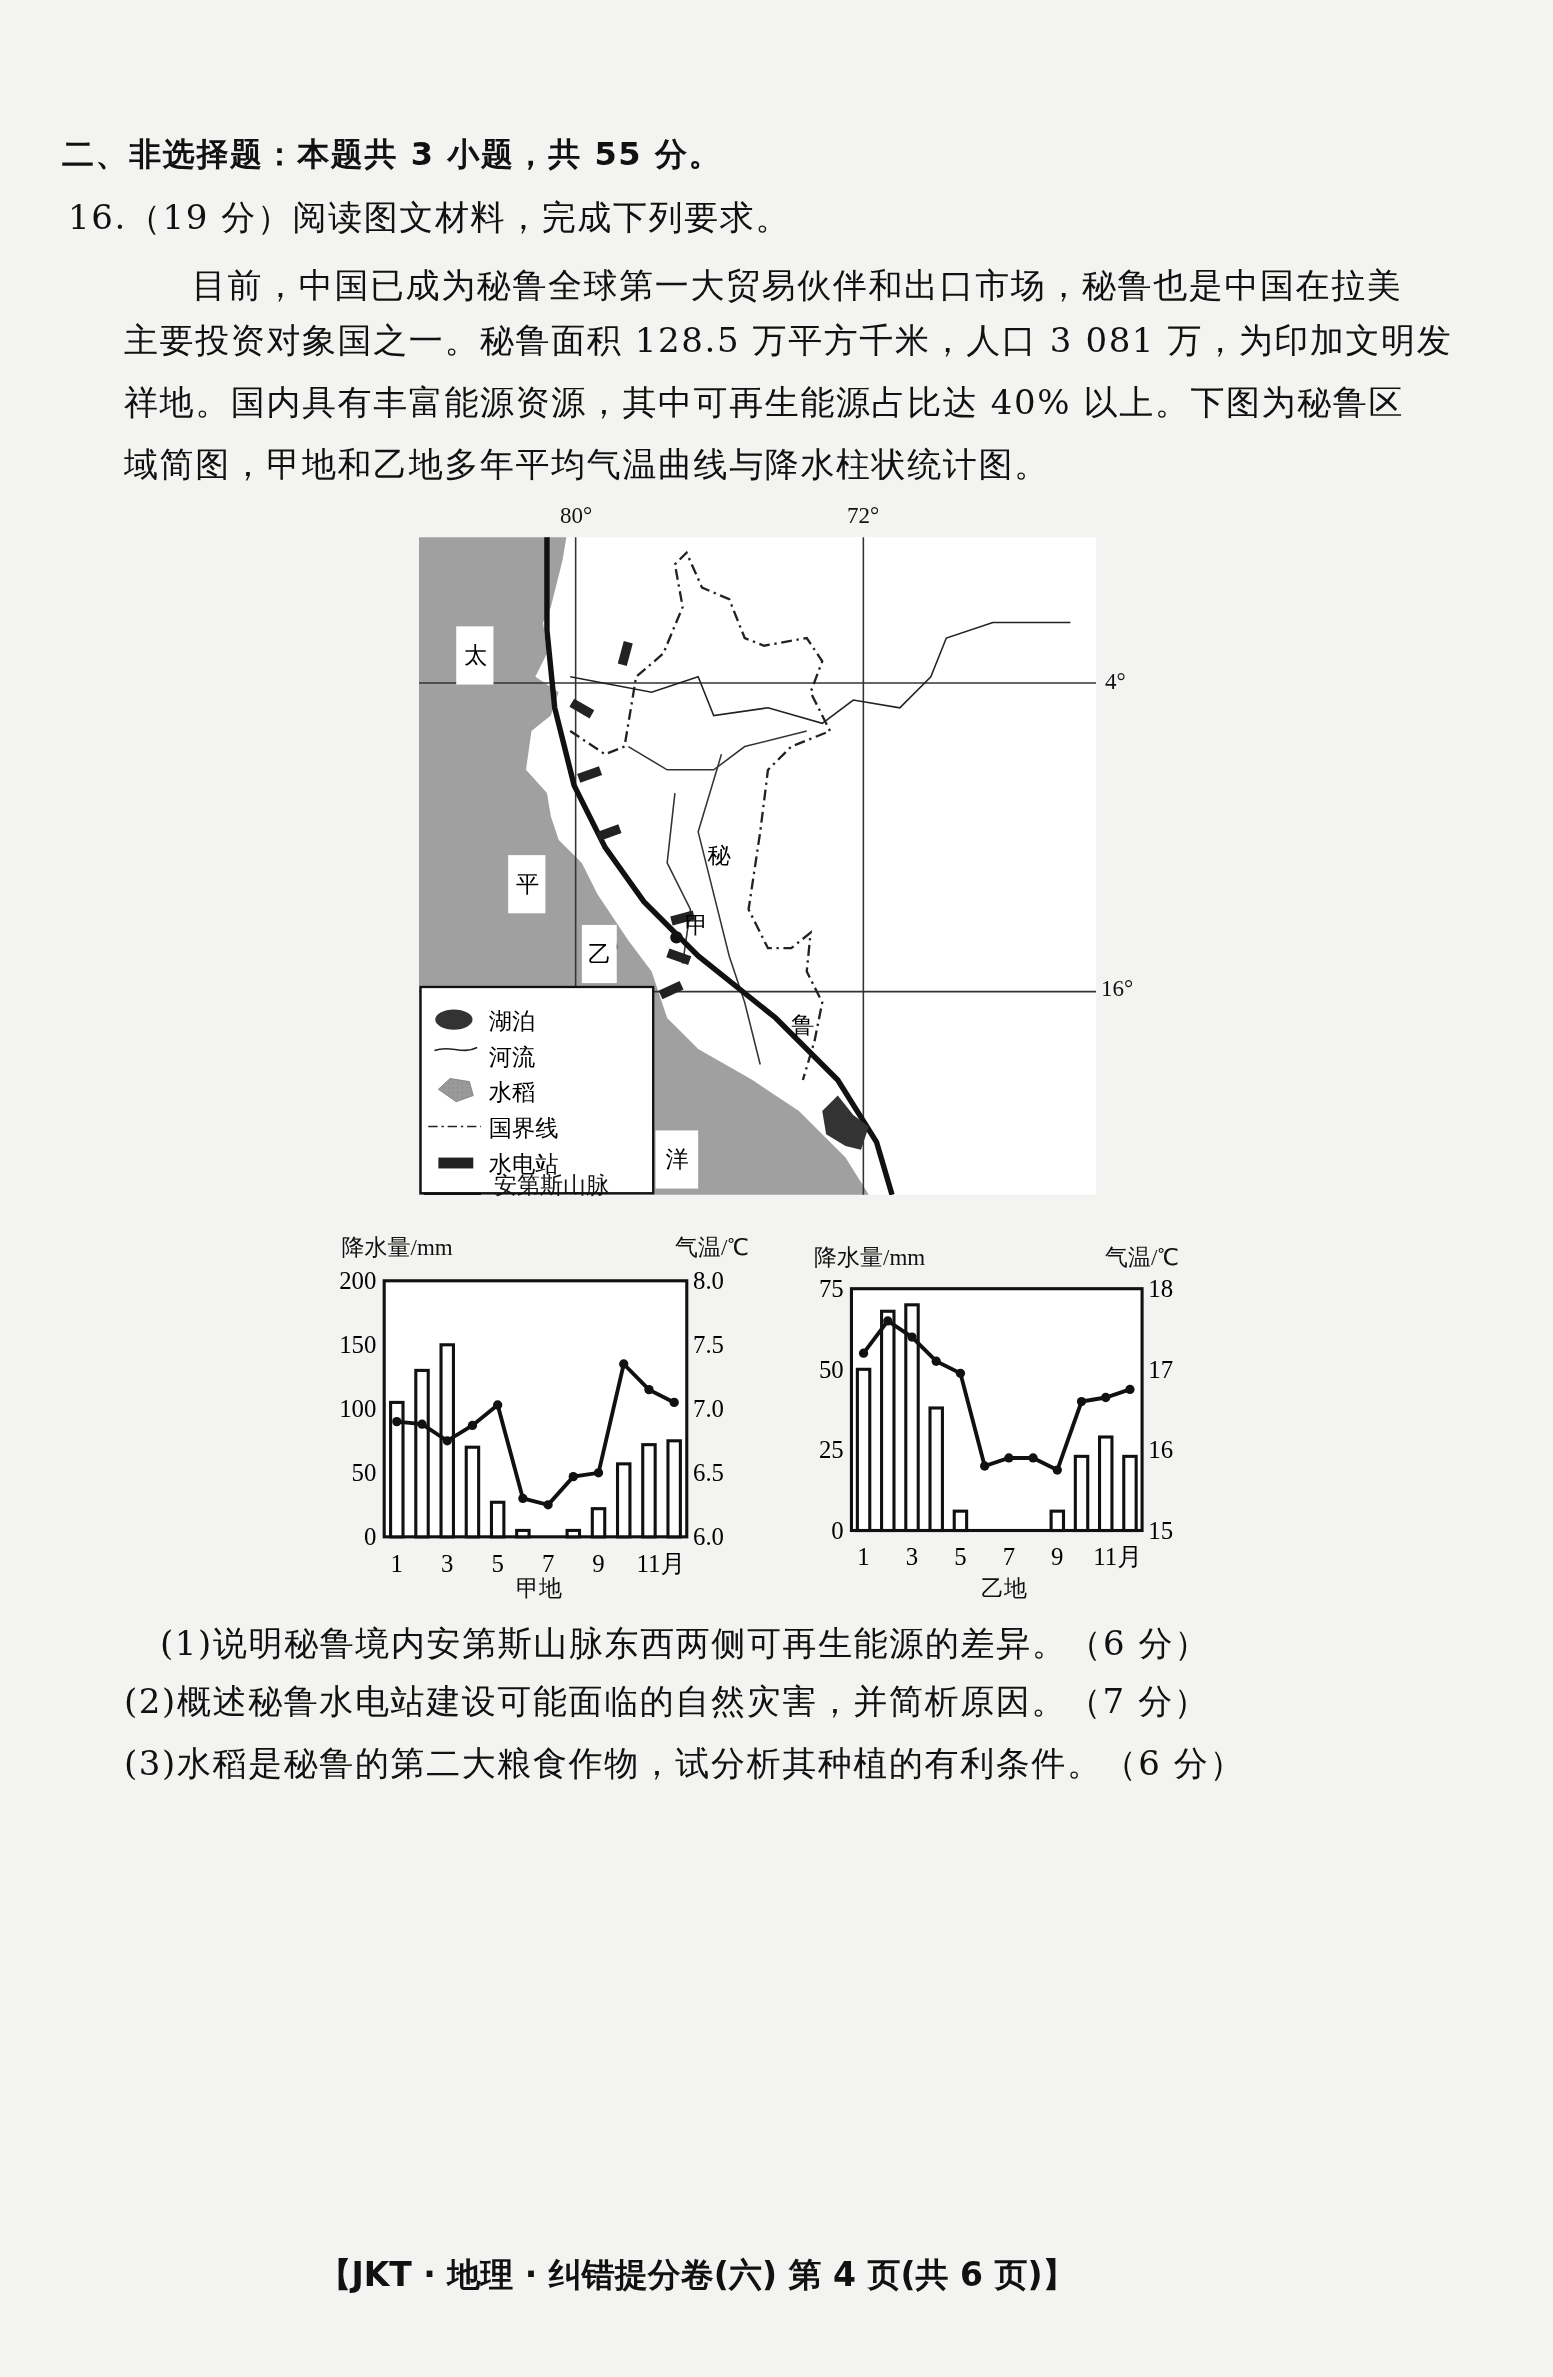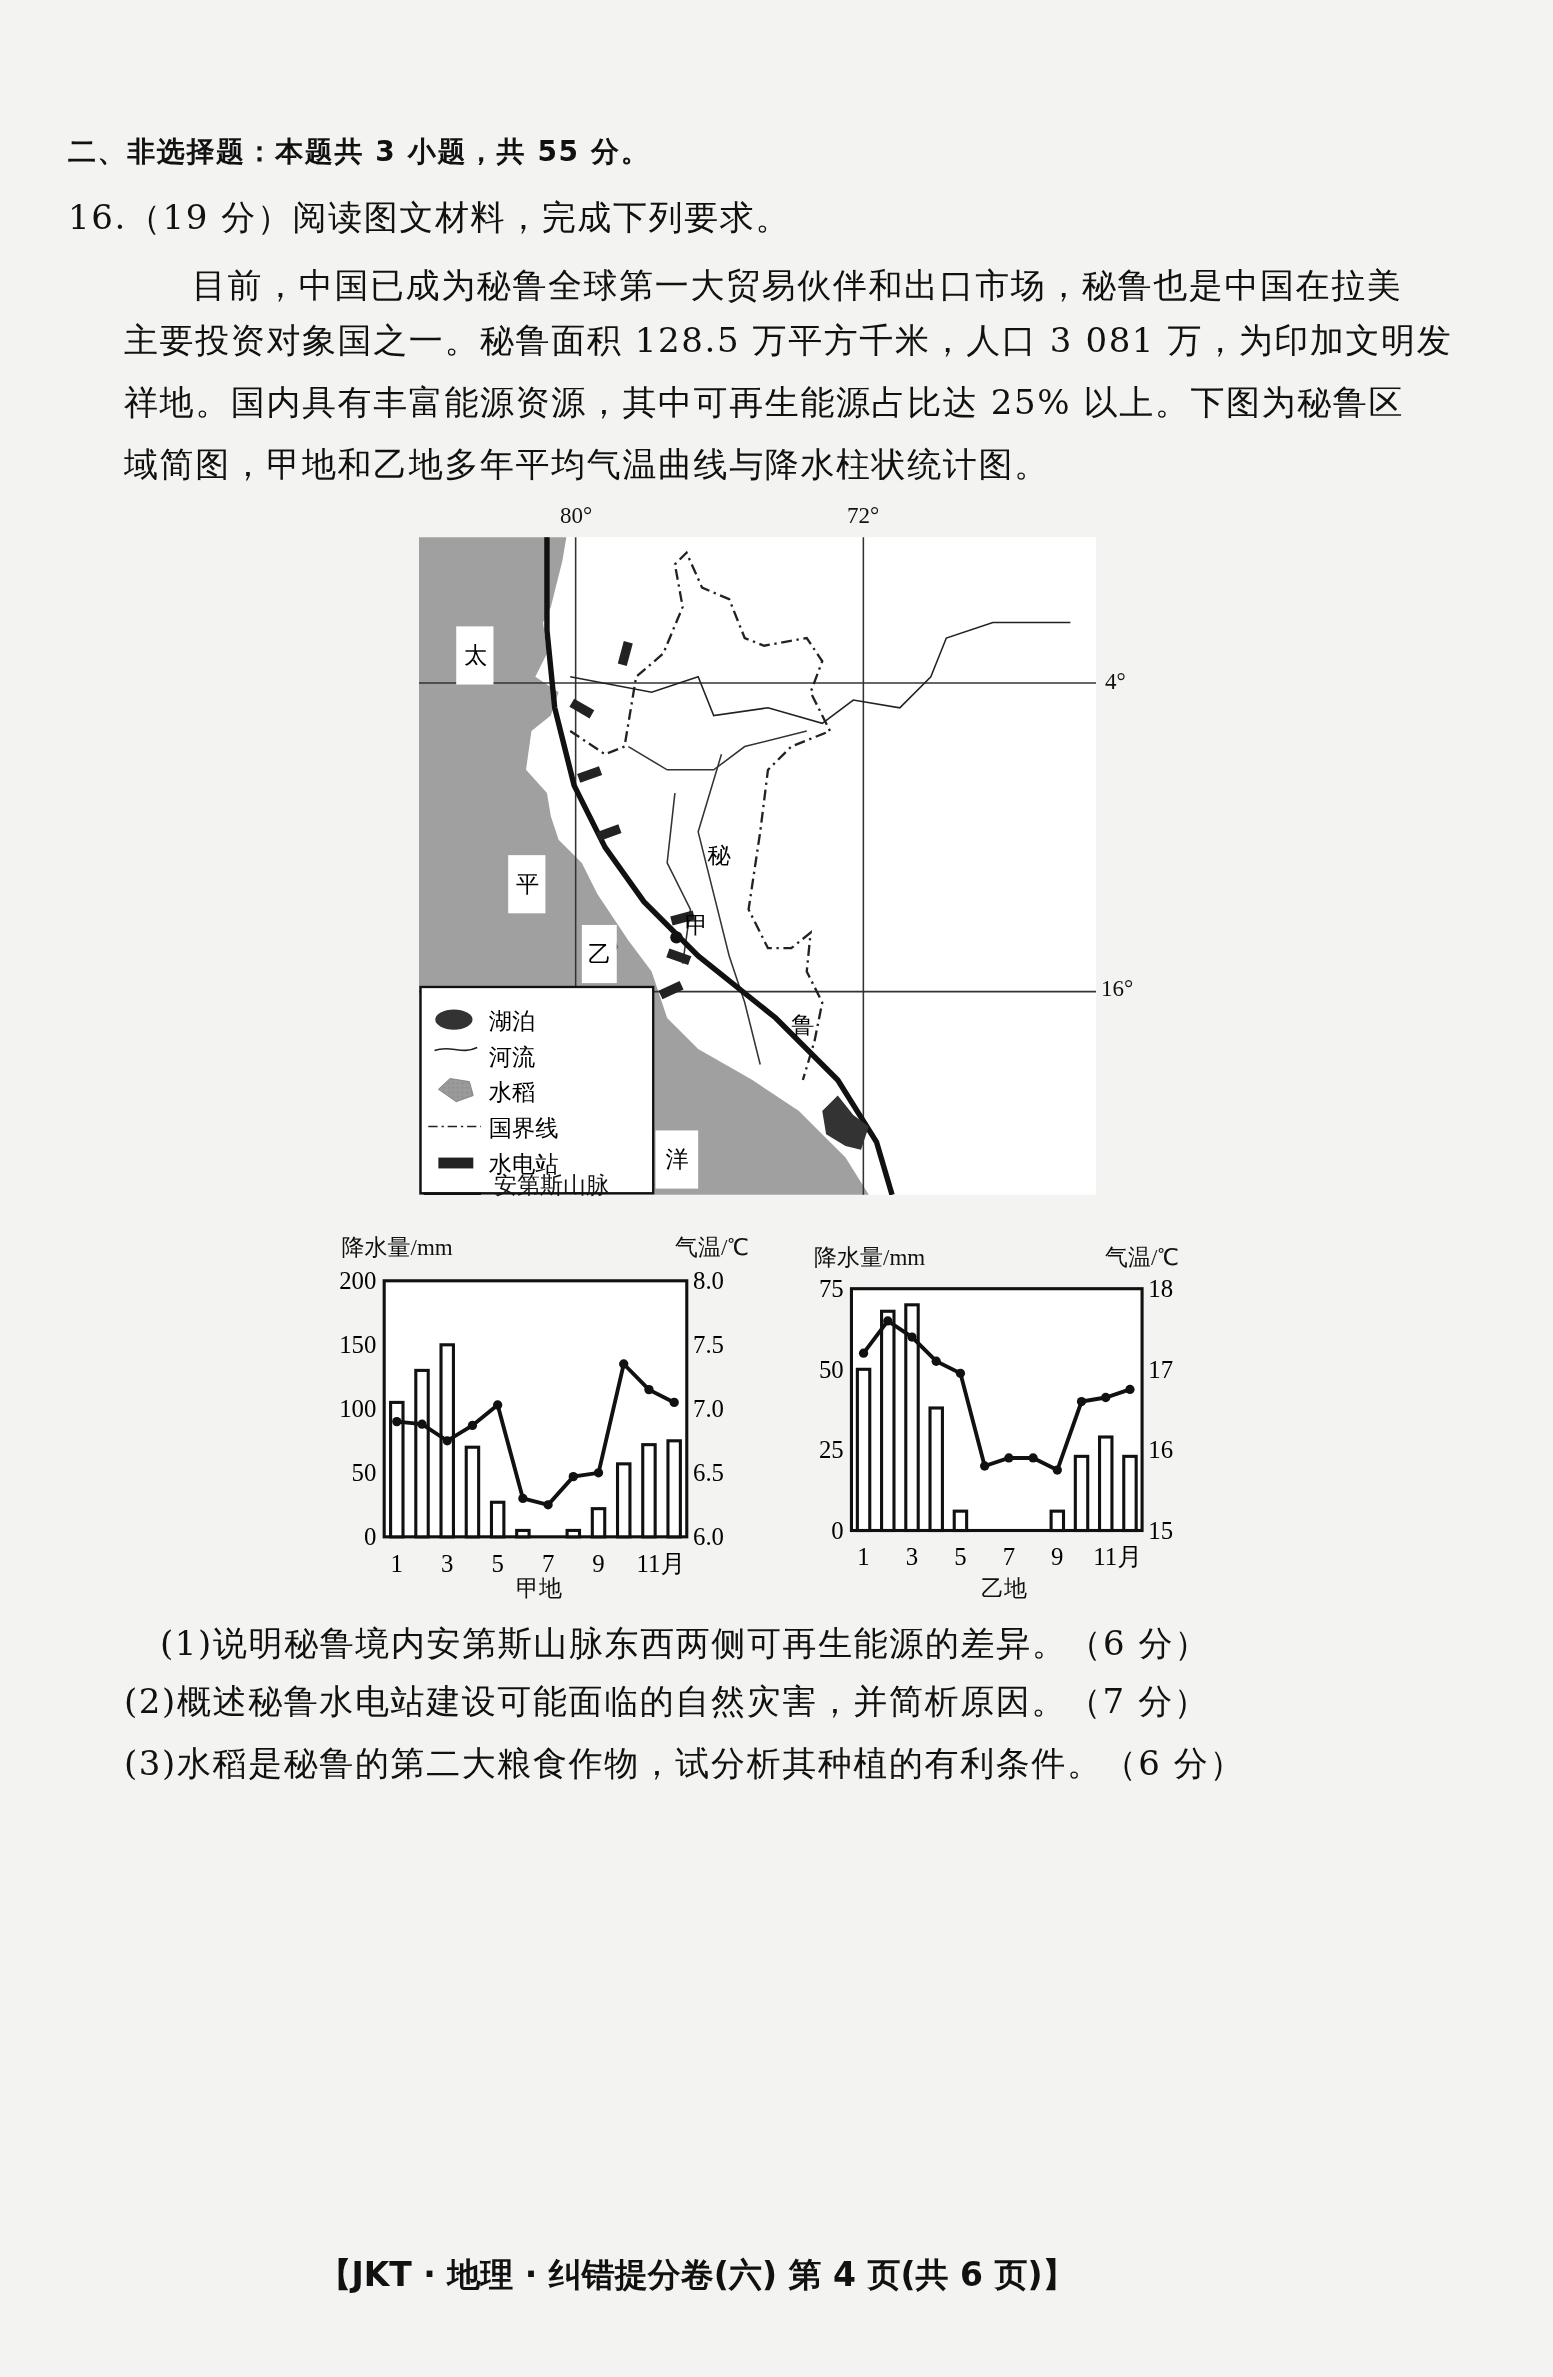--- a/index.html
+++ b/index.html
@@ -10,25 +10,25 @@
   .map{position:absolute;left:419px;top:537px;width:677px;height:658px;}
   .maplabel{position:absolute;font-size:23px;font-family:"Liberation Serif",serif;}
   .chart{position:absolute;margin-top:18px;}
   .footer{position:absolute;left:0;width:1394px;top:2253px;text-align:center;font-size:33px;font-weight:bold;
           font-family:"DejaVu Sans","Liberation Sans",sans-serif;}
   svg text{font-family:"Liberation Serif","DejaVu Serif",serif;}
 </style>
 </head>
 <body>
 
-<div class="line bold" style="left:68px;top:133px;font-size:28px;">二、非选择题：本题共 3 小题，共 55 分。</div>
+<div class="line bold" style="left:62px;top:133px;font-size:32px;">二、非选择题：本题共 3 小题，共 55 分。</div>
 <div class="line" style="left:68px;top:195px;">16.（19 分）阅读图文材料，完成下列要求。</div>
 <div class="line" style="left:192px;top:256px;margin-top:7px;">目前，中国已成为秘鲁全球第一大贸易伙伴和出口市场，秘鲁也是中国在拉美</div>
 <div class="line" style="left:124px;top:318px;">主要投资对象国之一。秘鲁面积 128.5 万平方千米，人口 3 081 万，为印加文明发</div>
-<div class="line" style="left:124px;top:380px;">祥地。国内具有丰富能源资源，其中可再生能源占比达 25% 以上。下图为秘鲁区</div>
+<div class="line" style="left:124px;top:380px;">祥地。国内具有丰富能源资源，其中可再生能源占比达 40% 以上。下图为秘鲁区</div>
 <div class="line" style="left:124px;top:442px;">域简图，甲地和乙地多年平均气温曲线与降水柱状统计图。</div>
 
 <div class="maplabel" style="left:560px;top:503px;">80°</div>
 <div class="maplabel" style="left:847px;top:503px;">72°</div>
 <div class="maplabel" style="left:1105px;top:669px;">4°</div>
 <div class="maplabel" style="left:1101px;top:976px;">16°</div>
 
 <div class="map">
   <svg width="677" height="658" viewBox="0 0 873 848">
     <defs>

